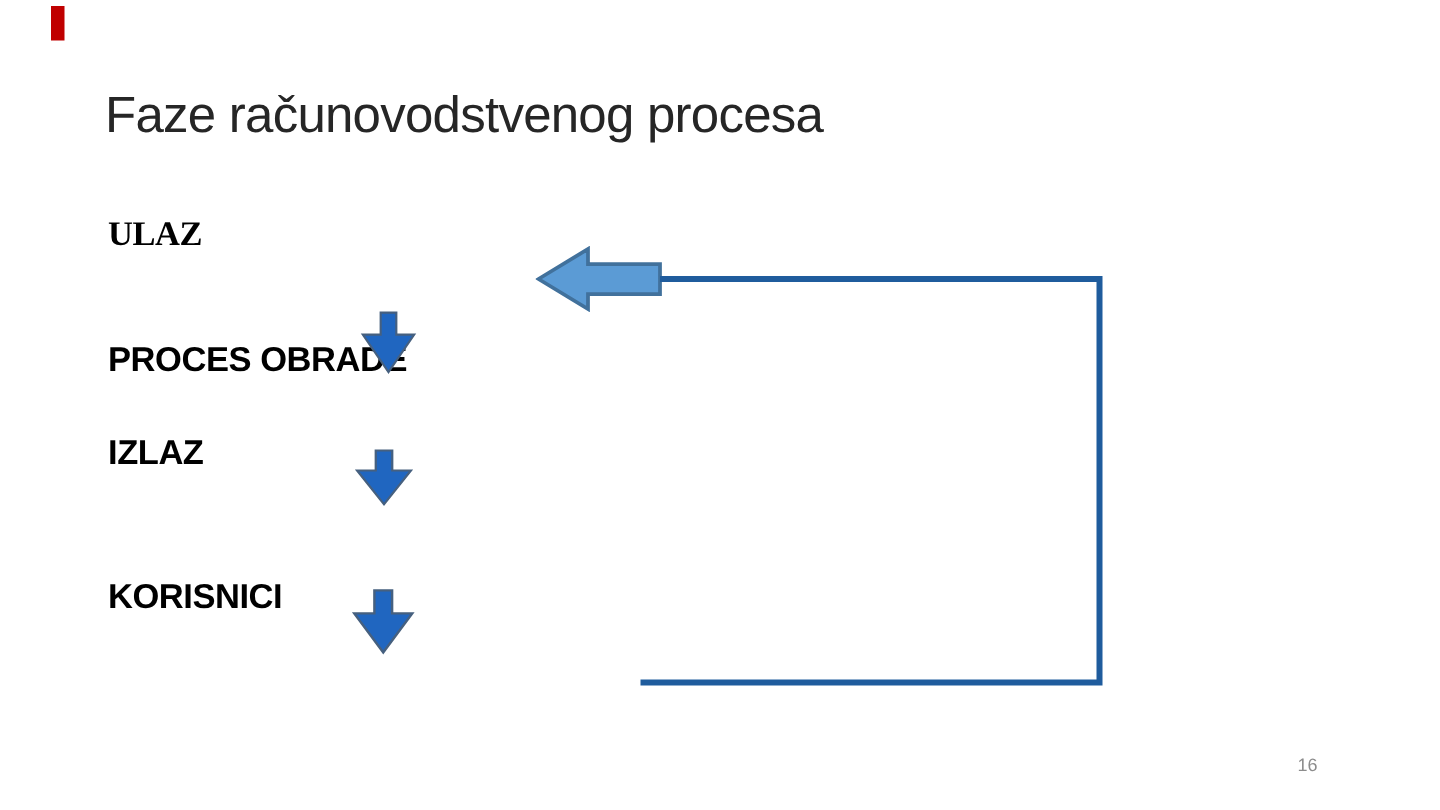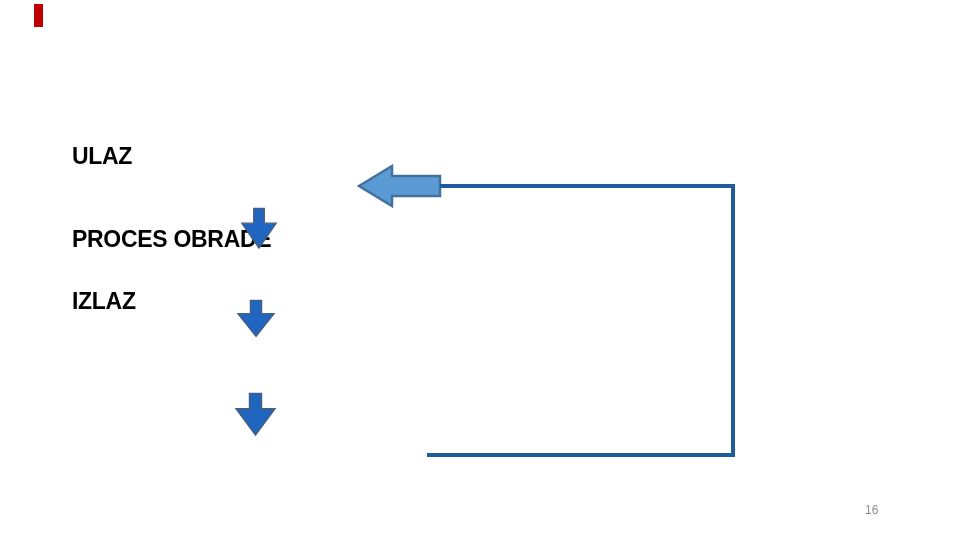--- a/index.html
+++ b/index.html
@@ -28,21 +28,21 @@
   }
   .stage-label {
     position: absolute;
     left: 72px;
     font-size: 23px;
     font-weight: 700;
     letter-spacing: -0.3px;
     color: #000000;
     white-space: nowrap;
   }
-  .stage-0 { top: 143px; }
+  .stage-0 { top: 143px; font-family: Liberation Serif, serif; }
   .stage-1 { top: 226px; }
   .stage-2 { top: 288px; }
   .stage-3 { top: 384px; }
   .arrow-svg { position: absolute; }
   .down-arrow-1 { left: 240px; top: 207px; width: 38px; height: 43px; }
   .down-arrow-2 { left: 236px; top: 299px; width: 40px; height: 39px; }
   .down-arrow-3 { left: 234px; top: 392px; width: 43px; height: 45px; }
   .left-arrow   { left: 357px; top: 164px; width: 85px; height: 44px; }
   .down-arrow-path {
     fill: #2066C0;
@@ -74,27 +74,29 @@
     color: #8C8C8C;
   }
 </style>
 </head>
 <body>
 
 <div class="slide">
 
   <div class="red-flag"></div>
 
+  <div class="slide-title">Faze računovodstvenog procesa</div>
 
   <div class="stage-label stage-0">ULAZ</div>
 
   <div class="stage-label stage-1">PROCES OBRADE</div>
 
   <div class="stage-label stage-2">IZLAZ</div>
 
+  <div class="stage-label stage-3">KORISNICI</div>
 
   <svg class="arrow-svg down-arrow-1" viewBox="0 0 40 44" preserveAspectRatio="none" aria-hidden="true">
     <path class="down-arrow-path" d="M14.5,1.5 L25.5,1.5 L25.5,16.5 L38,16.5 L20,42 L2,16.5 L14.5,16.5 Z"></path>
   </svg>
 
   <svg class="arrow-svg down-arrow-2" viewBox="0 0 40 44" preserveAspectRatio="none" aria-hidden="true">
     <path class="down-arrow-path" d="M14.5,1.5 L25.5,1.5 L25.5,16.5 L38,16.5 L20,42 L2,16.5 L14.5,16.5 Z"></path>
   </svg>
 
   <svg class="arrow-svg down-arrow-3" viewBox="0 0 40 44" preserveAspectRatio="none" aria-hidden="true">

